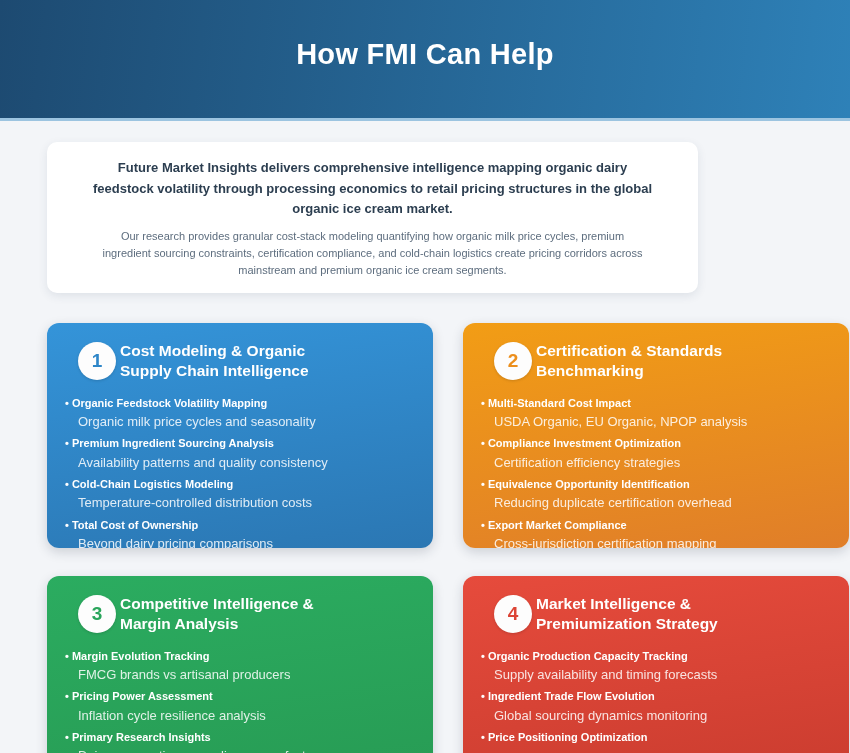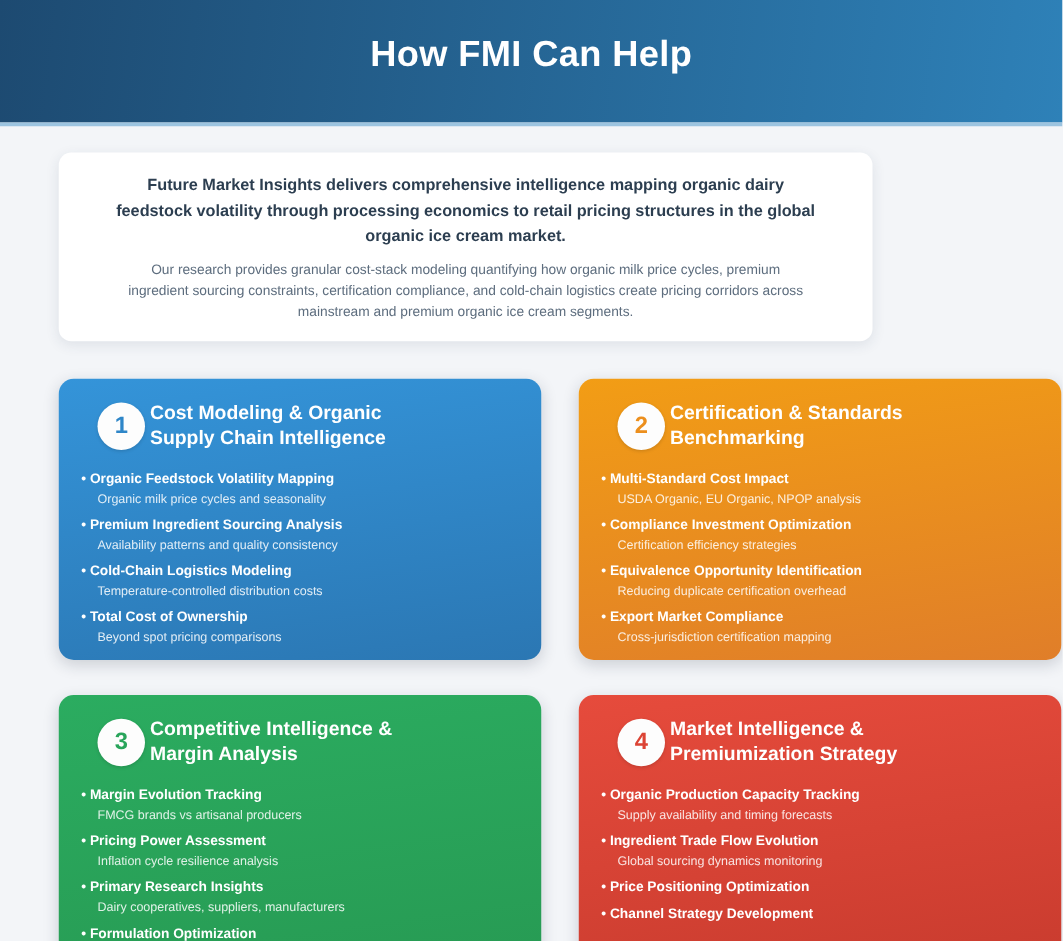--- a/index.html
+++ b/index.html
@@ -4,21 +4,21 @@
 <title>How FMI Can Help</title>
 <style>
   * { box-sizing: border-box; margin: 0; padding: 0; }
   html, body {
     width: 850px; height: 753px; overflow: hidden;
     background: var(--page-bg, #f3f5f8);
     font-family: "Liberation Sans", sans-serif;
   }
   
   .hero {
-    height: 101px;
+    height: 121px;
     background: linear-gradient(97deg, var(--header-grad-start, #1d4a71), var(--header-grad-end, #2e81b8));
     border-bottom: 3px solid var(--header-border, #9cc4e0);
     display: flex; flex-direction: column; align-items: center; justify-content: center;
   }
   .hero h1 {
     color: var(--title-color, #ffffff);
     font-size: 29px; font-weight: bold; letter-spacing: 0.3px;
     margin-bottom: 9px;
   }
   .hero .hero-sub {
@@ -82,21 +82,21 @@
     max-width: 238px;
     margin-left: 4px;
   }
   .items { list-style: none; }
   .item { margin-bottom: 8px; }
   .item-head {
     font-weight: bold; font-size: 11px; line-height: 1.2;
   }
   .item-head::before { content: "\2022\00a0"; }
   .item-detail {
-    font-size: 10px; line-height: 1.2;
+    font-size: 13px; line-height: 1.2;
     color: rgba(255,255,255,0.85);
     padding-left: 13px;
     margin-top: 4px;
   }
 </style>
 </head>
 <body>
 
 <div class="page">
 
@@ -124,21 +124,21 @@
         <li class="item">
           <div class="item-head">Premium Ingredient Sourcing Analysis</div>
           <div class="item-detail">Availability patterns and quality consistency</div>
         </li>
         <li class="item">
           <div class="item-head">Cold-Chain Logistics Modeling</div>
           <div class="item-detail">Temperature-controlled distribution costs</div>
         </li>
         <li class="item">
           <div class="item-head">Total Cost of Ownership</div>
-          <div class="item-detail">Beyond spot pricing comparisons</div>
+          <div class="item-detail">Beyond dairy pricing comparisons</div>
         </li>
       </ul>
     </article>
 
     <article class="card" style="--c1: #f29d15; --c2: #e07e29; --accent: #ec8f1d;">
       <div class="card-head">
         <div class="badge">2</div>
         <h2 class="card-title">Certification &amp; Standards Benchmarking</h2>
       </div>
       <ul class="items">

